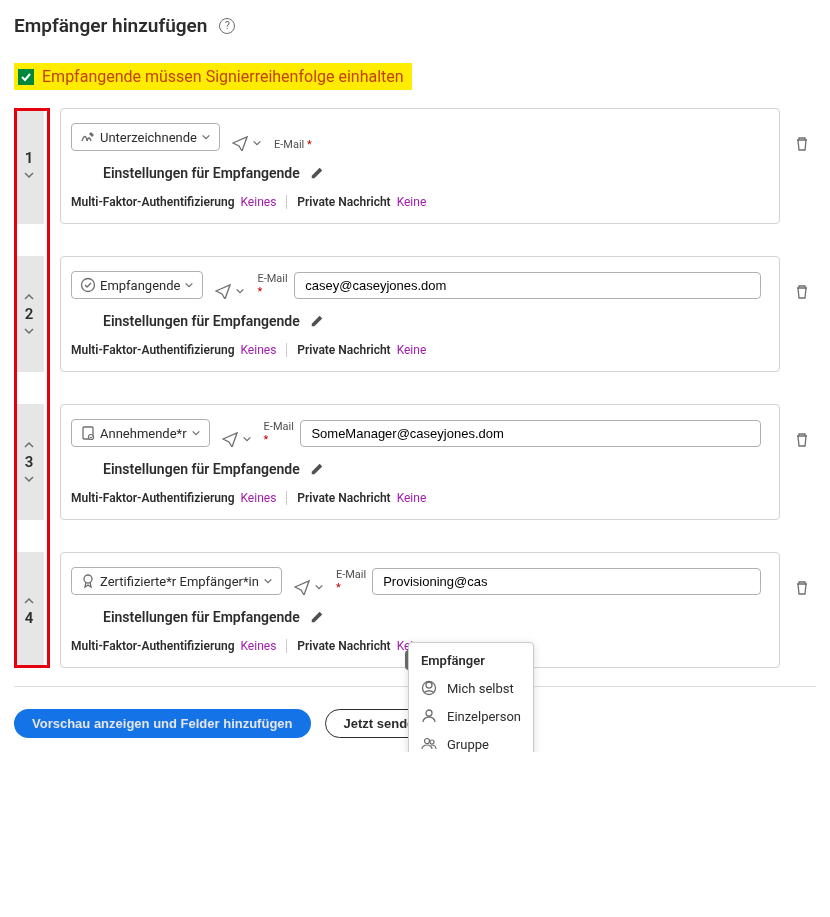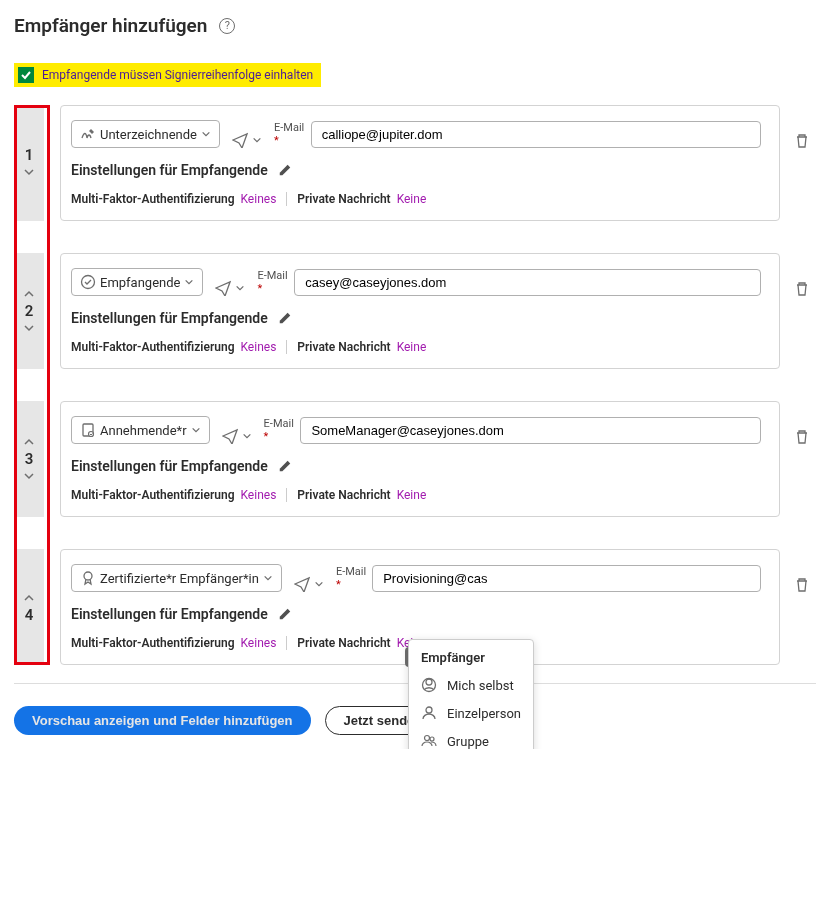--- a/index.html
+++ b/index.html
@@ -3,21 +3,21 @@
 <meta charset="utf-8">
 <style>
 * { box-sizing: border-box; margin: 0; padding: 0; }
 body { font-family: -apple-system, BlinkMacSystemFont, "Segoe UI", Roboto, Arial, sans-serif; font-size: 13px; color: #2c2c2c; padding: 14px; background: #fff; }
 .header { display: flex; align-items: center; gap: 12px; margin-bottom: 26px; }
 .header h1 { font-size: 19px; font-weight: 600; }
 .help-icon { width: 16px; height: 16px; border: 1.5px solid #6e6e6e; border-radius: 50%; display: flex; align-items: center; justify-content: center; font-size: 11px; color: #6e6e6e; cursor: pointer; }
 .checkbox-row { display: inline-flex; align-items: center; gap: 8px; background: #ffec00; padding: 4px 8px 4px 4px; margin-bottom: 18px; }
 .checkbox { width: 16px; height: 16px; background: #00873c; display: flex; align-items: center; justify-content: center; }
 .checkbox svg { width: 12px; height: 12px; }
-.checkbox-row label { font-size: 12px; color: #4c1d95; }
+.checkbox-row label { font-size: 16px; color: #c2410c; }
 .recipients { display: flex; flex-direction: column; gap: 32px; position: relative; }
 .red-box { position: absolute; left: 0; top: 0; bottom: 0; width: 36px; border: 3px solid #e4000f; pointer-events: none; z-index: 5; }
 .recipient-row { display: flex; gap: 8px; align-items: flex-start; }
 .order-col { width: 30px; display: flex; flex-direction: column; align-items: center; justify-content: center; background: #e6e6e6; align-self: stretch; padding: 6px 0; }
 .order-num { font-weight: 600; font-size: 15px; color: #2c2c2c; }
 .chev { width: 12px; height: 12px; cursor: pointer; color: #6e6e6e; margin: 2px 0; }
 .card { flex: 1; background: #fff; border: 1px solid #d3d3d3; border-radius: 4px; padding: 14px 18px 14px 10px; display: flex; flex-direction: column; gap: 14px; margin-left: 8px; }
 .card-row1 { display: flex; align-items: flex-end; gap: 12px; }
 .role-select { display: flex; align-items: center; gap: 4px; border: 1px solid #b0b0b0; border-radius: 4px; padding: 5px 8px; min-width: 130px; cursor: pointer; background: #fff; }
 .role-select.wide { min-width: 185px; }
@@ -26,21 +26,21 @@
 .role-caret { width: 10px; height: 10px; color: #6e6e6e; }
 .send-group { display: flex; align-items: center; gap: 4px; color: #6e6e6e; }
 .send-icon { width: 16px; height: 16px; cursor: pointer; }
 .email-group { flex: 1; display: flex; flex-direction: row; gap: 2px; }
 .email-label { font-size: 11px; color: #505050; }
 .email-label .ast { color: #b00; }
 .email-input { border: 1px solid #b0b0b0; border-radius: 4px; padding: 5px 10px; font-size: 13px; width: 100%; }
 .trash-col { width: 28px; display: flex; align-items: center; justify-content: center; padding-top: 28px; }
 .trash-icon { width: 16px; height: 16px; color: #6e6e6e; cursor: pointer; }
 .settings-row { display: flex; align-items: center; gap: 10px; }
-.settings-title { font-weight: 600; font-size: 14px; }
+.settings-title { font-weight: 600; font-size: 14px; margin-left: 32px; }
 .edit-icon { width: 14px; height: 14px; color: #505050; cursor: pointer; }
 .meta-row { display: flex; align-items: center; gap: 6px; font-size: 12px; }
 .meta-label { font-weight: 600; }
 .meta-val { color: #a21caf; }
 .divider { border-left: 1px solid #ccc; height: 14px; margin: 0 4px; }
 .popup { position: absolute; background: #fff; border: 1px solid #ccc; border-radius: 4px; box-shadow: 0 2px 8px rgba(0,0,0,.15); min-width: 92px; z-index: 20; padding: 6px 0; left: 394px; top: 90px; }
 .popup-title { font-weight: 600; font-size: 13px; padding: 4px 12px 6px; }
 .popup-item { display: flex; align-items: center; gap: 10px; padding: 6px 12px; cursor: pointer; font-size: 13px; }
 .popup-icon { width: 16px; height: 16px; color: #6e6e6e; }
 .popup-divider { border-top: 1px solid #e0e0e0; margin: 4px 0; }
@@ -156,21 +156,20 @@
         <div class="send-group">
           <svg class="send-icon">
               <use href="#send"></use>
             </svg>
           <svg class="role-caret">
               <use href="#chev-down"></use>
             </svg>
         </div>
         <div class="email-group">
           <span class="email-label"><span>E-Mail</span> <span class="ast">*</span></span>
-          <input class="email-input" value="calliope@jupiter.dom" style="">
         </div>
       </div>
       <div class="settings-row">
         <span class="settings-title">Einstellungen für Empfangende</span>
         <svg class="edit-icon">
             <use href="#edit"></use>
           </svg>
       </div>
       <div class="meta-row">
         <span class="meta-label">Multi-Faktor-Authentifizierung</span>

